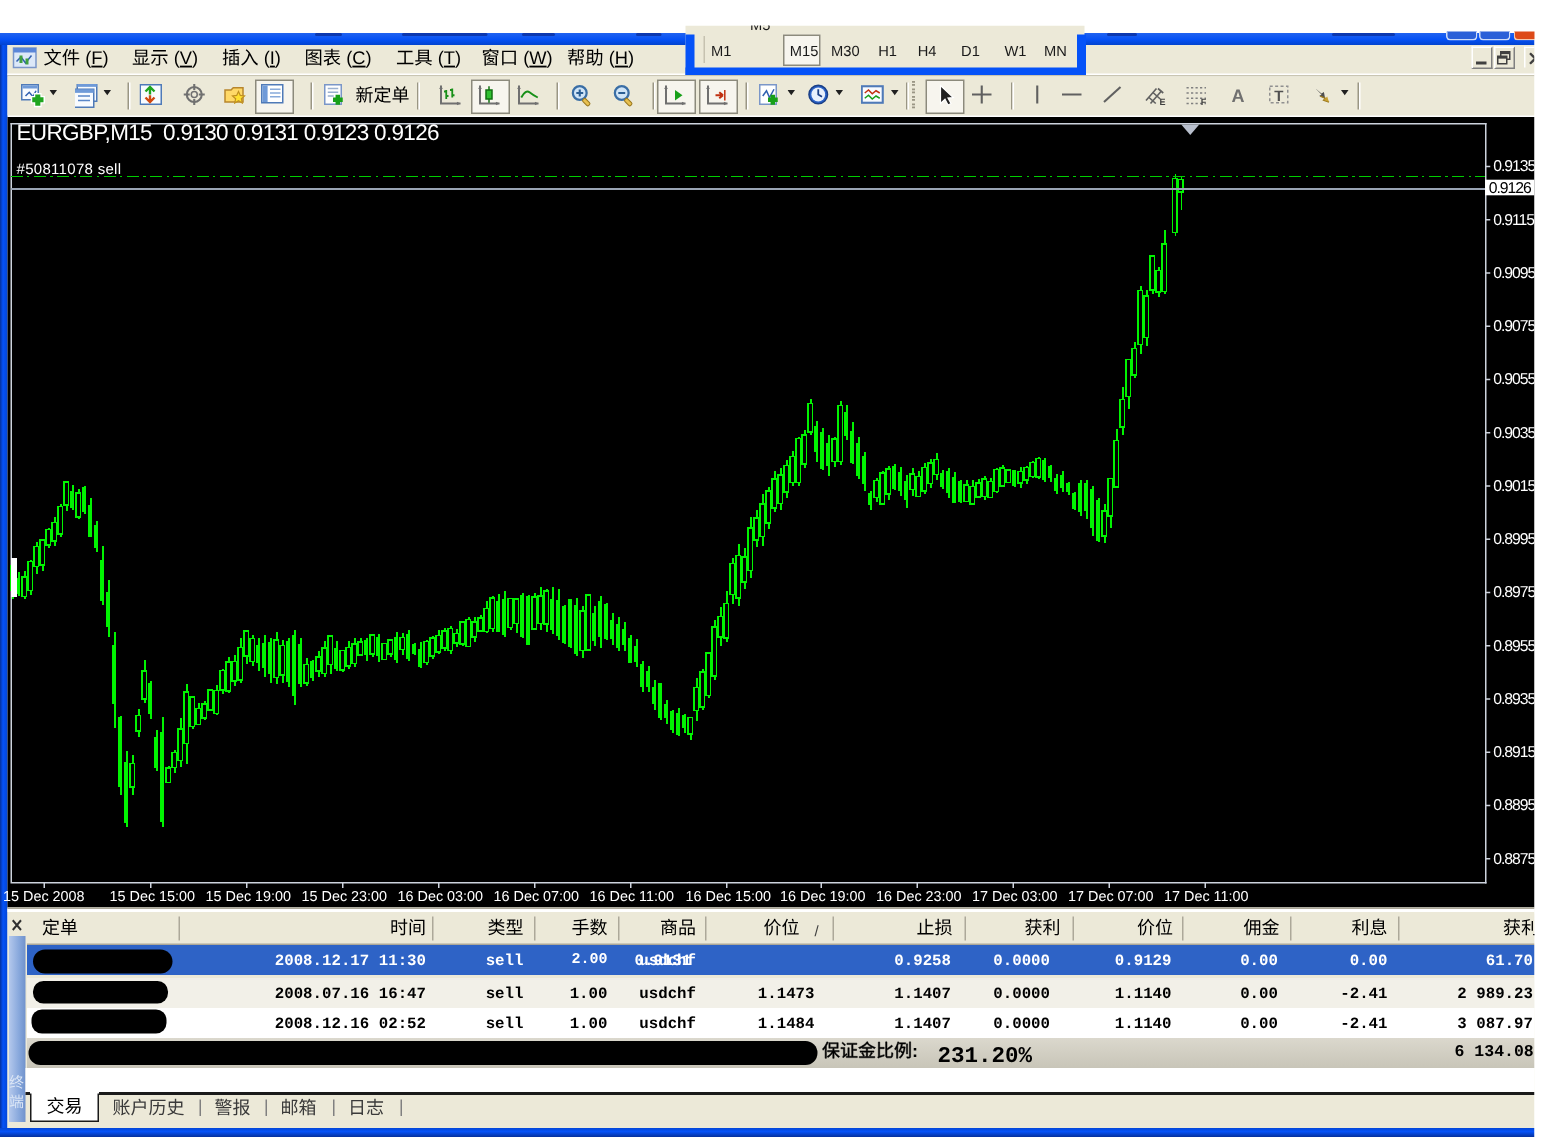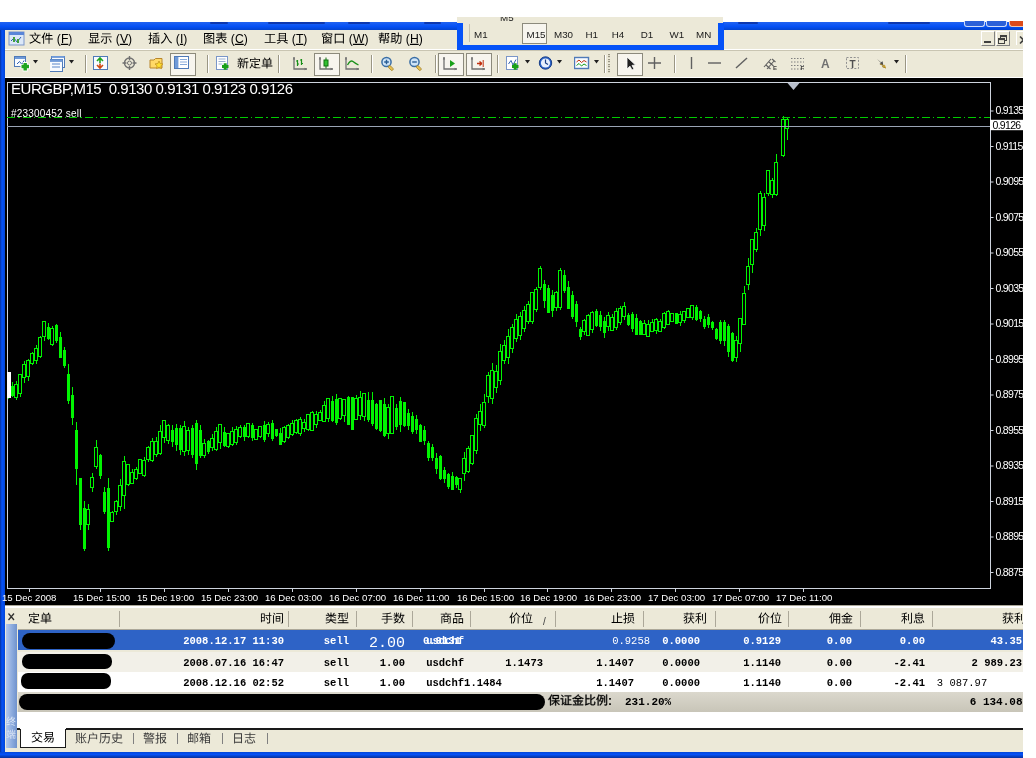--- a/index.html
+++ b/index.html
@@ -333,21 +333,21 @@
 <div class="abs" style="left:611.8px;top:28.5px;font-size:9.8px;color:#1a1a1a">H4</div>
 <div class="abs" style="left:640.7px;top:28.5px;font-size:9.8px;color:#1a1a1a">D1</div>
 <div class="abs" style="left:669.6px;top:28.5px;font-size:9.8px;color:#1a1a1a">W1</div>
 <div class="abs" style="left:696px;top:28.5px;font-size:9.8px;color:#1a1a1a">MN</div>
 <div class="abs" style="left:5px;top:77.5px;width:1018px;height:527.5px;background:#000"></div>
 <div class="abs" style="left:7px;top:82px;width:984px;height:1px;background:#cdd3dd"></div>
 <div class="abs" style="left:7px;top:82px;width:1px;height:506px;background:#cdd3dd"></div>
 <div class="abs" style="left:7px;top:588px;width:984px;height:1px;background:#cdd3dd"></div>
 <div class="abs" style="left:990px;top:82px;width:1px;height:507px;background:#cdd3dd"></div>
 <div class="abs" style="left:11px;top:80px;font-size:15px;color:#fff;letter-spacing:-0.45px">EURGBP,M15&nbsp; 0.9130 0.9131 0.9123 0.9126</div>
-<div class="abs" style="left:11px;top:107.5px;font-size:10px;color:#fff;letter-spacing:0.2px;background:#000;padding-right:3px">#23300452 sell</div>
+<div class="abs" style="left:11px;top:107.5px;font-size:10px;color:#fff;letter-spacing:0.2px;background:#000;padding-right:3px">#50811078 sell</div>
 <svg class="abs" style="left:0;top:0" width="1036" height="758" shape-rendering="crispEdges">
     <path d="M8.5 373.2V399.2M12.5 381.5V397.3M16.5 380.8V399.5M20.5 373.5V396.5M24.5 361.0V382.6M28.5 359.0V380.8M32.5 351.8V365.3M36.5 344.8V363.7M40.5 336.1V357.7M44.5 320.8V340.7M48.5 323.0V340.3M52.5 325.7V346.2M56.5 324.3V342.5M60.5 332.0V358.2M64.5 347.1V368.2M68.5 364.0V403.5M72.5 386.5V424.7M76.5 421.5V485.0M80.5 477.6V529.9M84.5 500.8V551.0M88.5 503.5V530.0M92.5 472.8V491.6M96.5 440.0V468.8M100.5 454.2V479.2M104.5 486.6V514.0M108.5 478.0V551.0M112.5 510.9V522.1M116.5 500.0V515.0M120.5 478.6V511.0M124.5 456.0V509.0M128.5 464.0V486.0M132.5 468.6V483.3M136.5 467.0V480.0M140.5 459.0V474.1M144.5 456.7V476.6M148.5 446.0V462.4M152.5 438.2V462.2M156.5 436.8V457.4M160.5 425.0V455.0M164.5 420.2V442.7M168.5 423.6V443.7M172.5 425.3V447.0M176.5 423.5V451.0M180.5 425.0V455.0M184.5 421.0V456.0M188.5 426.7V455.4M192.5 425.1V458.0M196.5 420.2V470.0M200.5 425.0V458.1M204.5 438.6V457.5M208.5 440.3V453.9M212.5 434.0V451.1M216.5 427.2V451.4M220.5 424.0V449.0M224.5 427.2V447.3M228.5 433.0V448.2M232.5 427.2V446.2M236.5 425.6V444.6M240.5 425.3V437.5M244.5 425.1V440.6M248.5 423.0V438.3M252.5 422.8V441.4M256.5 428.5V440.1M260.5 426.5V438.0M264.5 421.0V441.8M268.5 422.3V436.6M272.5 420.2V440.8M276.5 428.9V436.9M280.5 428.3V445.0M284.5 426.4V443.4M288.5 424.1V439.4M292.5 420.2V436.0M296.5 418.6V433.7M300.5 417.0V435.8M304.5 419.4V431.6M308.5 414.6V430.6M312.5 411.0V431.2M316.5 411.3V428.1M320.5 409.9V421.4M324.5 400.6V421.9M328.5 397.6V421.6M332.5 395.7V421.6M336.5 394.2V424.8M340.5 398.6V419.8M344.5 398.6V421.7M348.5 395.6V425.2M352.5 396.7V429.8M356.5 395.0V420.2M360.5 391.0V420.0M364.5 392.5V421.2M368.5 391.6V422.4M372.5 392.4V426.4M376.5 403.3V429.6M380.5 399.5V432.0M384.5 398.4V437.4M388.5 403.8V438.8M392.5 396.4V433.6M396.5 403.8V430.4M400.5 397.0V432.0M404.5 401.8V426.7M408.5 408.8V430.0M412.5 411.6V434.2M416.5 414.8V433.9M420.5 423.5V442.0M424.5 426.0V444.8M428.5 440.6V461.0M432.5 444.3V461.1M436.5 453.2V473.6M440.5 455.0V480.0M444.5 466.8V482.7M448.5 473.2V488.8M452.5 471.7V490.4M456.5 475.8V488.4M460.5 478.3V493.0M464.5 452.0V480.5M468.5 445.7V473.2M472.5 435.2V465.2M476.5 413.6V453.5M480.5 404.4V430.8M484.5 394.0V428.0M488.5 372.2V402.9M492.5 362.6V404.0M496.5 365.1V392.8M500.5 344.4V385.0M504.5 340.1V364.4M508.5 329.3V364.0M512.5 324.4V352.6M516.5 314.0V341.5M520.5 312.0V340.0M524.5 306.4V332.0M528.5 300.8V323.9M532.5 291.6V324.0M536.5 286.6V312.0M540.5 266.0V290.3M544.5 280.4V308.0M548.5 285.2V313.0M552.5 290.0V317.0M556.5 291.0V311.2M560.5 267.5V310.0M564.5 270.2V293.2M568.5 281.2V309.0M572.5 291.2V319.0M576.5 301.2V327.0M580.5 327.0V340.0M584.5 318.8V334.5M588.5 313.8V336.2M592.5 310.6V333.0M596.5 309.4V326.9M600.5 311.0V330.6M604.5 316.6V338.4M608.5 312.0V330.7M612.5 314.2V331.2M616.5 308.4V329.6M620.5 306.0V325.0M624.5 302.0V319.7M628.5 313.2V326.0M632.5 311.8V332.1M636.5 314.4V335.4M640.5 320.2V335.1M644.5 320.0V334.6M648.5 320.2V336.0M652.5 319.2V332.1M656.5 317.6V333.6M660.5 318.7V332.0M664.5 312.0V328.8M668.5 310.2V324.4M672.5 312.8V322.1M676.5 313.3V324.4M680.5 311.0V325.5M684.5 310.9V322.8M688.5 307.6V318.4M692.5 304.6V319.5M696.5 305.2V321.2M700.5 310.0V321.6M704.5 316.1V329.2M708.5 314.0V327.9M712.5 321.0V330.3M716.5 327.8V340.3M720.5 320.0V344.0M724.5 320.0V346.2M728.5 324.0V357.2M732.5 332.0V361.6M736.5 336.0V362.3M740.5 318.6V352.0M744.5 286.2V325.0M748.5 258.0V290.0M752.5 239.1V272.8M756.5 228.2V252.2M760.5 190.5V236.3M764.5 193.3V230.8M768.5 170.0V196.0M772.5 178.0V198.0M776.5 153.5V196.0M783.5 116.0V157.0M787.5 118.0V140.0" stroke="#00f400" stroke-width="1" fill="none"></path>
     <rect x="14.5" y="384.6" width="3" height="13.1" fill="#000" stroke="#00f400"></rect>
     <rect x="18.5" y="374.2" width="3" height="19.3" fill="#000" stroke="#00f400"></rect>
     <rect x="22.5" y="364.4" width="3" height="13.3" fill="#000" stroke="#00f400"></rect>
     <rect x="26.5" y="360.1" width="3" height="16.4" fill="#000" stroke="#00f400"></rect>
     <rect x="30.5" y="353.1" width="3" height="10.1" fill="#000" stroke="#00f400"></rect>
     <rect x="34.5" y="348.2" width="3" height="12.6" fill="#000" stroke="#00f400"></rect>
     <rect x="38.5" y="337.5" width="3" height="18.5" fill="#000" stroke="#00f400"></rect>
     <rect x="42.5" y="321.3" width="3" height="15.3" fill="#000" stroke="#00f400"></rect>
@@ -725,53 +725,53 @@
       <path d="M709 554C761 518 819 465 846 427L900 468C872 506 812 557 760 590ZM608 596V448L607 413H373V343H601C584 220 527 78 345 -34C364 -47 388 -66 401 -82C551 11 621 125 653 238C704 94 784 -17 904 -78C914 -59 937 -32 954 -18C815 43 729 176 685 343H942V413H678V448V596ZM633 840V760H373V840H299V760H62V692H299V610H373V692H633V615H707V692H942V760H707V840ZM325 590C304 566 278 541 248 517C221 548 186 578 143 606L94 566C136 538 168 509 193 478C146 447 93 418 41 396C55 383 76 361 86 346C135 368 184 395 230 425C246 396 257 365 264 334C215 265 119 190 39 156C55 142 74 117 84 99C148 134 221 192 275 251L276 211C276 109 268 38 244 9C236 -1 227 -6 213 -7C191 -10 153 -10 108 -7C121 -26 130 -53 131 -74C172 -76 209 -76 242 -70C264 -67 282 -57 295 -42C335 5 346 93 346 207C346 296 337 384 287 465C325 494 359 525 386 556Z" fill="#000000"></path>
     </g>
     <g transform="translate(12.0,9.60) scale(0.01200,-0.01200)">
       <path d="M593 721V169H666V721ZM838 821V20C838 1 831 -5 812 -6C792 -6 730 -7 659 -5C670 -26 682 -60 687 -81C779 -81 835 -79 868 -67C899 -54 913 -32 913 20V821ZM458 834C364 793 190 758 42 737C52 721 62 696 66 678C128 686 194 696 259 709V539H50V469H243C195 344 107 205 27 130C40 111 60 80 68 59C136 127 206 241 259 355V-78H333V318C384 270 449 206 479 173L522 236C493 262 380 360 333 396V469H526V539H333V724C401 739 464 757 514 777Z" fill="#000000"></path>
     </g>
   </svg>
 <div class="abs" style="left:543px;top:616px;width:8px;height:10px;font-size:10px;color:#404040">/</div>
 <div class="abs" style="left:18px;top:630px;width:1005px;height:20px;background:#2e63c6"></div>
 <div class="abs mono" style="left:164px;top:635px;width:120px;height:14px;font-size:10.5px;font-weight:bold;color:#ffffff;text-align:right">2008.12.17 11:30</div>
 <div class="abs mono" style="left:229px;top:635px;width:120px;height:14px;font-size:10.5px;font-weight:bold;color:#ffffff;text-align:right">sell</div>
-<div class="abs mono" style="left:285px;top:635px;width:120px;height:14px;font-size:15px;font-weight:normal;color:#ffffff;text-align:right">2.00</div>
+<div class="abs mono" style="left:285px;top:635px;width:120px;height:14px;font-size:10px;font-weight:bold;color:#ffffff;text-align:right">2.00</div>
 <div class="abs mono" style="left:344px;top:635px;width:120px;height:14px;font-size:10.5px;font-weight:bold;color:#ffffff;text-align:right">usdchf</div>
 <div class="abs mono" style="left:423px;top:635px;width:120px;height:14px;font-size:10.5px;font-weight:bold;color:#ffffff;text-align:left">0.9131</div>
-<div class="abs mono" style="left:530px;top:635px;width:120px;height:14px;font-size:10.5px;font-weight:normal;color:#ffffff;text-align:right">0.9258</div>
+<div class="abs mono" style="left:514px;top:635px;width:120px;height:14px;font-size:10.5px;font-weight:bold;color:#ffffff;text-align:right">0.9258</div>
 <div class="abs mono" style="left:580px;top:635px;width:120px;height:14px;font-size:10.5px;font-weight:bold;color:#ffffff;text-align:right">0.0000</div>
 <div class="abs mono" style="left:661px;top:635px;width:120px;height:14px;font-size:10.5px;font-weight:bold;color:#ffffff;text-align:right">0.9129</div>
 <div class="abs mono" style="left:732px;top:635px;width:120px;height:14px;font-size:10.5px;font-weight:bold;color:#ffffff;text-align:right">0.00</div>
 <div class="abs mono" style="left:805px;top:635px;width:120px;height:14px;font-size:10.5px;font-weight:bold;color:#ffffff;text-align:right">0.00</div>
-<div class="abs mono" style="left:902px;top:635px;width:120px;height:14px;font-size:10.5px;font-weight:bold;color:#ffffff;text-align:right">43.35</div>
+<div class="abs mono" style="left:902px;top:635px;width:120px;height:14px;font-size:10.5px;font-weight:bold;color:#ffffff;text-align:right">61.70</div>
 <div class="abs" style="left:18px;top:652px;width:1005px;height:20px;background:#f2f0e8"></div>
 <div class="abs mono" style="left:164px;top:657px;width:120px;height:14px;font-size:10.5px;font-weight:bold;color:#000000;text-align:right">2008.07.16 16:47</div>
 <div class="abs mono" style="left:229px;top:657px;width:120px;height:14px;font-size:10.5px;font-weight:bold;color:#000000;text-align:right">sell</div>
 <div class="abs mono" style="left:285px;top:657px;width:120px;height:14px;font-size:10.5px;font-weight:bold;color:#000000;text-align:right">1.00</div>
 <div class="abs mono" style="left:344px;top:657px;width:120px;height:14px;font-size:10.5px;font-weight:bold;color:#000000;text-align:right">usdchf</div>
 <div class="abs mono" style="left:423px;top:657px;width:120px;height:14px;font-size:10.5px;font-weight:bold;color:#000000;text-align:right">1.1473</div>
 <div class="abs mono" style="left:514px;top:657px;width:120px;height:14px;font-size:10.5px;font-weight:bold;color:#000000;text-align:right">1.1407</div>
 <div class="abs mono" style="left:580px;top:657px;width:120px;height:14px;font-size:10.5px;font-weight:bold;color:#000000;text-align:right">0.0000</div>
 <div class="abs mono" style="left:661px;top:657px;width:120px;height:14px;font-size:10.5px;font-weight:bold;color:#000000;text-align:right">1.1140</div>
 <div class="abs mono" style="left:732px;top:657px;width:120px;height:14px;font-size:10.5px;font-weight:bold;color:#000000;text-align:right">0.00</div>
 <div class="abs mono" style="left:805px;top:657px;width:120px;height:14px;font-size:10.5px;font-weight:bold;color:#000000;text-align:right">-2.41</div>
 <div class="abs mono" style="left:902px;top:657px;width:120px;height:14px;font-size:10.5px;font-weight:bold;color:#000000;text-align:right">2 989.23</div>
 <div class="abs" style="left:18px;top:672px;width:1005px;height:20px;background:#ffffff"></div>
 <div class="abs mono" style="left:164px;top:677px;width:120px;height:14px;font-size:10.5px;font-weight:bold;color:#000000;text-align:right">2008.12.16 02:52</div>
 <div class="abs mono" style="left:229px;top:677px;width:120px;height:14px;font-size:10.5px;font-weight:bold;color:#000000;text-align:right">sell</div>
 <div class="abs mono" style="left:285px;top:677px;width:120px;height:14px;font-size:10.5px;font-weight:bold;color:#000000;text-align:right">1.00</div>
 <div class="abs mono" style="left:344px;top:677px;width:120px;height:14px;font-size:10.5px;font-weight:bold;color:#000000;text-align:right">usdchf</div>
-<div class="abs mono" style="left:423px;top:677px;width:120px;height:14px;font-size:10.5px;font-weight:bold;color:#000000;text-align:center">1.1484</div>
+<div class="abs mono" style="left:423px;top:677px;width:120px;height:14px;font-size:10.5px;font-weight:bold;color:#000000;text-align:right">1.1484</div>
 <div class="abs mono" style="left:514px;top:677px;width:120px;height:14px;font-size:10.5px;font-weight:bold;color:#000000;text-align:right">1.1407</div>
 <div class="abs mono" style="left:580px;top:677px;width:120px;height:14px;font-size:10.5px;font-weight:bold;color:#000000;text-align:right">0.0000</div>
 <div class="abs mono" style="left:661px;top:677px;width:120px;height:14px;font-size:10.5px;font-weight:bold;color:#000000;text-align:right">1.1140</div>
 <div class="abs mono" style="left:732px;top:677px;width:120px;height:14px;font-size:10.5px;font-weight:bold;color:#000000;text-align:right">0.00</div>
 <div class="abs mono" style="left:805px;top:677px;width:120px;height:14px;font-size:10.5px;font-weight:bold;color:#000000;text-align:right">-2.41</div>
-<div class="abs mono" style="left:902px;top:677px;width:120px;height:14px;font-size:10.5px;font-weight:normal;color:#000000;text-align:center">3 087.97</div>
+<div class="abs mono" style="left:902px;top:677px;width:120px;height:14px;font-size:10.5px;font-weight:bold;color:#000000;text-align:right">3 087.97</div>
 <div class="abs" style="left:22px;top:633px;width:93px;height:16px;background:#000;border-radius:8px"></div>
 <div class="abs" style="left:22px;top:654px;width:90px;height:15px;background:#000;border-radius:7px"></div>
 <div class="abs" style="left:21px;top:673px;width:90px;height:16px;background:#000;border-radius:7px"></div>
 <div class="abs" style="left:18px;top:692px;width:1005px;height:20px;background:linear-gradient(#dbd8cd,#c8c5b8)"></div>
 <div class="abs" style="left:19px;top:694px;width:526px;height:16px;background:#000;border-radius:8px"></div>
 <svg style="position:absolute;left:548.0px;top:695.0px;overflow:visible" width="67" height="16">
     <g transform="translate(0.0,9.60) scale(0.01200,-0.01200)">
       <path d="M452 726H824V542H452ZM380 793V474H598V350H306V281H554C486 175 380 74 277 23C294 9 317 -18 329 -36C427 21 528 121 598 232V-80H673V235C740 125 836 20 928 -38C941 -19 964 7 981 22C884 74 782 175 718 281H954V350H673V474H899V793ZM277 837C219 686 123 537 23 441C36 424 58 384 65 367C102 404 138 448 173 496V-77H245V607C284 673 319 744 347 815Z" fill="#000000" stroke="#000000" stroke-width="28"></path>
     </g>
     <g transform="translate(12.0,9.60) scale(0.01200,-0.01200)">
@@ -782,21 +782,21 @@
     </g>
     <g transform="translate(36.0,9.60) scale(0.01200,-0.01200)">
       <path d="M125 -72C148 -55 185 -39 459 50C455 68 453 102 454 126L208 50V456H456V531H208V829H129V69C129 26 105 3 88 -7C101 -22 119 -54 125 -72ZM534 835V87C534 -24 561 -54 657 -54C676 -54 791 -54 811 -54C913 -54 933 15 942 215C921 220 889 235 870 250C863 65 856 18 806 18C780 18 685 18 665 18C620 18 611 28 611 85V377C722 440 841 516 928 590L865 656C804 593 707 516 611 457V835Z" fill="#000000" stroke="#000000" stroke-width="28"></path>
     </g>
     <g transform="translate(48.0,9.60) scale(0.01200,-0.01200)">
       <path d="M690 724V165H756V724ZM853 835V22C853 6 847 1 831 0C814 0 761 -1 701 2C712 -20 723 -52 727 -72C803 -73 854 -71 883 -58C912 -47 924 -25 924 22V835ZM358 290C393 263 435 228 465 199C418 98 357 22 285 -23C301 -37 323 -63 333 -81C487 26 591 235 625 554L581 565L568 563H440C454 612 466 662 476 714H645V785H297V714H403C373 554 323 405 250 306C267 295 296 271 308 260C352 322 389 403 419 494H548C537 411 518 335 494 268C465 293 429 320 399 341ZM212 839C173 692 109 548 33 453C45 434 65 393 71 376C96 408 120 444 142 483V-78H212V626C238 689 261 755 280 820Z" fill="#000000" stroke="#000000" stroke-width="28"></path>
     </g>
     <text x="60.0" y="9.60" font-family="Liberation Sans" font-size="12.0" font-weight="bold" fill="#000000">:</text>
     <text x="63.3" y="9.60" font-family="Liberation Sans" font-size="12.0" font-weight="bold" fill="#000000"> </text>
   </svg>
-<div class="abs mono" style="left:625px;top:696px;font-size:11px;font-weight:bold;color:#000">231.20%</div>
+<div class="abs mono" style="left:625px;top:696px;font-size:15px;font-weight:bold;color:#000">231.20%</div>
 <div class="abs mono" style="left:902.5px;top:696px;width:120px;font-size:11px;font-weight:bold;color:#000;text-align:right">6 134.08</div>
 <div class="abs" style="left:17px;top:712px;width:1006px;height:17px;background:#ffffff"></div>
 <div class="abs" style="left:17px;top:728px;width:1006px;height:1.6px;background:#1a1a1a"></div>
 <div class="abs" style="left:20px;top:728px;width:46px;height:19.5px;background:#ffffff;border:1.5px solid #1a1a1a;border-top:none;box-sizing:border-box"></div>
 <div class="abs" style="left:20px;top:726px;width:46px;height:3px;background:#ffffff"></div>
 <svg style="position:absolute;left:31.0px;top:732.0px;overflow:visible" width="24" height="16">
     <g transform="translate(0.0,9.60) scale(0.01200,-0.01200)">
       <path d="M318 597C258 521 159 442 70 392C87 380 115 351 129 336C216 393 322 483 391 569ZM618 555C711 491 822 396 873 332L936 382C881 445 768 536 677 598ZM352 422 285 401C325 303 379 220 448 152C343 72 208 20 47 -14C61 -31 85 -64 93 -82C254 -42 393 16 503 102C609 16 744 -42 910 -74C920 -53 941 -22 958 -5C797 21 663 74 559 151C630 220 686 303 727 406L652 427C618 335 568 260 503 199C437 261 387 336 352 422ZM418 825C443 787 470 737 485 701H67V628H931V701H517L562 719C549 754 516 809 489 849Z" fill="#000000"></path>
     </g>
     <g transform="translate(12.0,9.60) scale(0.01200,-0.01200)">

